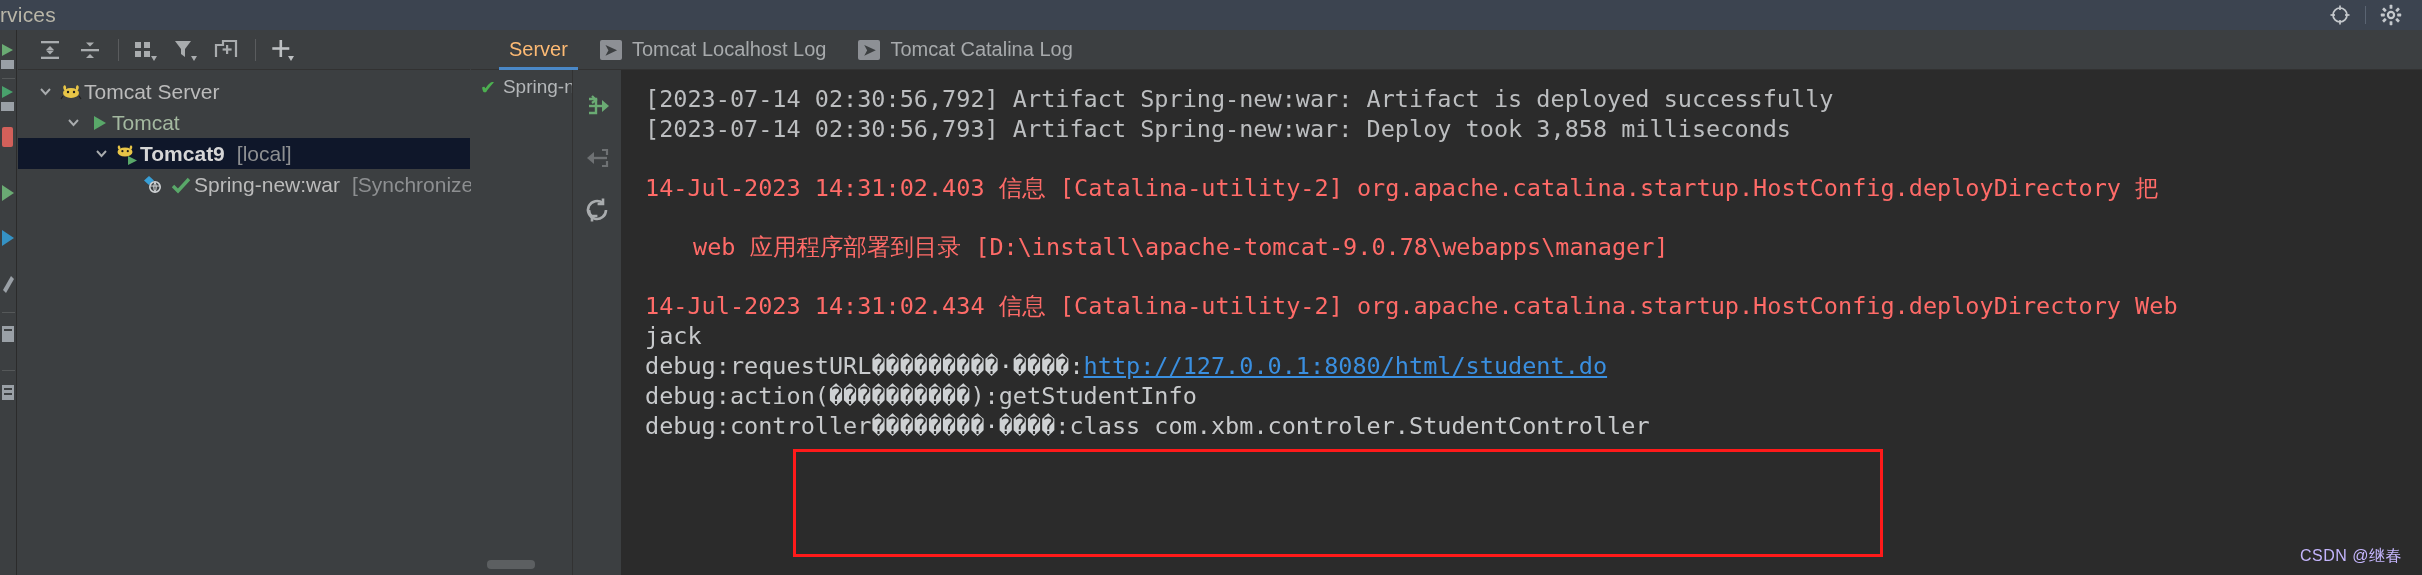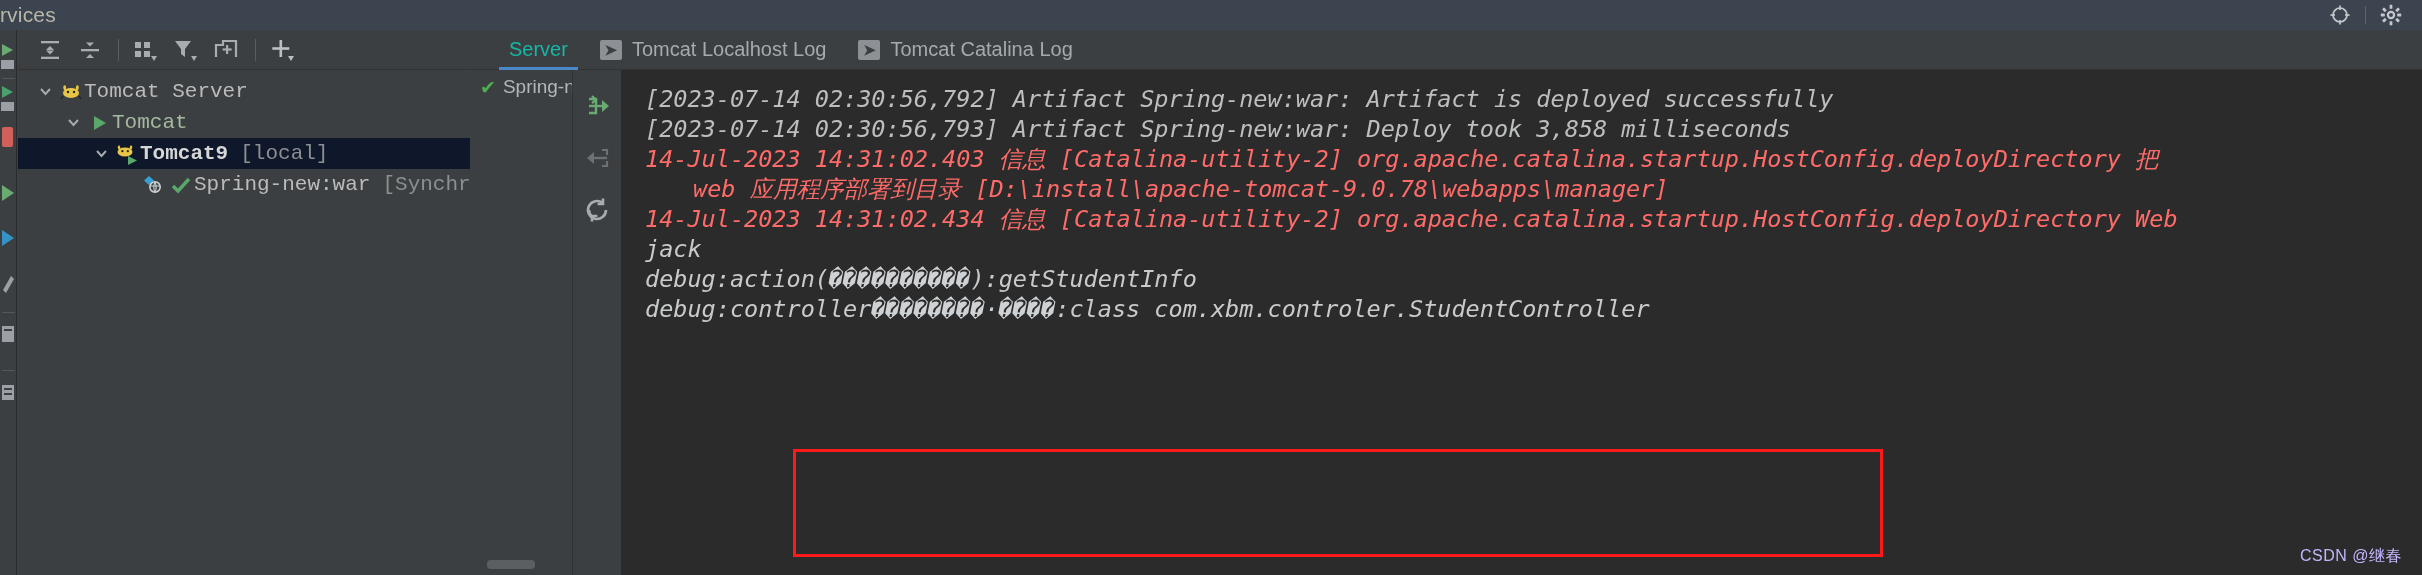--- a/index.html
+++ b/index.html
@@ -54,21 +54,20 @@
     width:40px;height:34px; display:flex;align-items:center;justify-content:center;
     position:relative;
   }
   .tbtn svg{ display:block; }
   .tb-sep{ width:1px;height:22px;background:#5a5c5e; margin:0 8px; }
 
   .tree{ padding-top:6px; font-size:21px; }
   .trow{
     height:31px; display:flex; align-items:center; white-space:nowrap;
     padding-right:6px;
-    font-family:Liberation Mono, monospace;
   }
   .trow.selected{ background:#0f172a; }
   .twist{
     width:26px; display:flex; align-items:center; justify-content:center;
     color:#9a9da0; flex:0 0 26px;
   }
   .ticon{ width:26px; display:flex;align-items:center;justify-content:center; flex:0 0 26px; }
   .tlabel{ color:#bbbbbb; }
   .tlabel.bold{ font-weight:bold; color:#d6d6d6; }
   .tdim{ color:#8d8f91; margin-left:12px; }
@@ -82,21 +81,21 @@
   .tabbar{
     height:40px; display:flex; align-items:center; gap:0;
     padding-left:22px;
     border-bottom:1px solid #323232;
   }
   .tab{
     display:flex;align-items:center; gap:10px;
     height:40px; padding:0 16px; font-size:20px; color:#a7aaac;
     position:relative; white-space:nowrap;
   }
-  .tab.active{ color:#14b8a6; }
+  .tab.active{ color:#fdba74; }
   .tab.active:after{
     content:""; position:absolute; left:6px; right:6px; bottom:0; height:3px;
     background:#4a88c7;
   }
   .tab .runico{
     width:22px;height:20px; background:#8d9095; border-radius:2px;
     display:flex;align-items:center;justify-content:center;
     color:#3c3f41; font-size:15px; font-weight:bold;
   }
 
@@ -130,24 +129,23 @@
     position:absolute; left:150px; top:40px; right:0; height:505px;
     background:#2b2b2b;
     overflow:hidden;
     padding:14px 0 0 0;
   }
   .cline{
     font-family:"DejaVu Sans Mono", monospace;
     font-size:23.5px; line-height:30px;
     white-space:pre; padding-left:24px;
     color:#a9b7c6;
-    font-style:italic;
   }
   .cline.gray{ color:#bcbec0; }
-  .cline.red{ color:#ff6b68; }
+  .cline.red{ color:#ff6b68;margin-top:29px; }
   .cline.plain{ color:#c8cacc; }
   .cont{ padding-left:72px; }
   .link{ color:#3a8fe0; text-decoration:underline; }
   .repl{ color:#cfd2d4; }
 
   .redbox{
     position:absolute;
     left:172px; top:379px; width:1090px; height:108px;
     border:3px solid #ff1a1a;
     pointer-events:none;
@@ -425,20 +423,21 @@
   </div>
 
   <div class="console">
     <div id="log-lines">
         <div class="cline gray"><span>[2023-07-14 02:30:56,792] Artifact Spring-new:war: Artifact is deployed successfully</span></div>
         <div class="cline gray"><span>[2023-07-14 02:30:56,793] Artifact Spring-new:war: Deploy took 3,858 milliseconds</span></div>
         <div class="cline red"><span>14-Jul-2023 14:31:02.403 信息 [Catalina-utility-2] org.apache.catalina.startup.HostConfig.deployDirectory 把</span></div>
         <div class="cline red cont"><span>web 应用程序部署到目录 [D:\install\apache-tomcat-9.0.78\webapps\manager]</span></div>
         <div class="cline red"><span>14-Jul-2023 14:31:02.434 信息 [Catalina-utility-2] org.apache.catalina.startup.HostConfig.deployDirectory Web</span></div>
         <div class="cline plain"><span>jack</span></div>
+        <div class="cline plain"><span>debug:requestURL</span><span class="repl">���������·����</span><span>:</span><span class="link">http://127.0.0.1:8080/html/student.do</span></div>
         <div class="cline plain"><span>debug:action(</span><span class="repl">����������</span><span>):getStudentInfo</span></div>
         <div class="cline plain"><span>debug:controller</span><span class="repl">��������·����</span><span>:class com.xbm.controler.StudentController</span></div>
       </div>
 
     <div class="redbox"></div>
     <div class="watermark">CSDN @继春</div>
   </div>
 
 </div>
 

